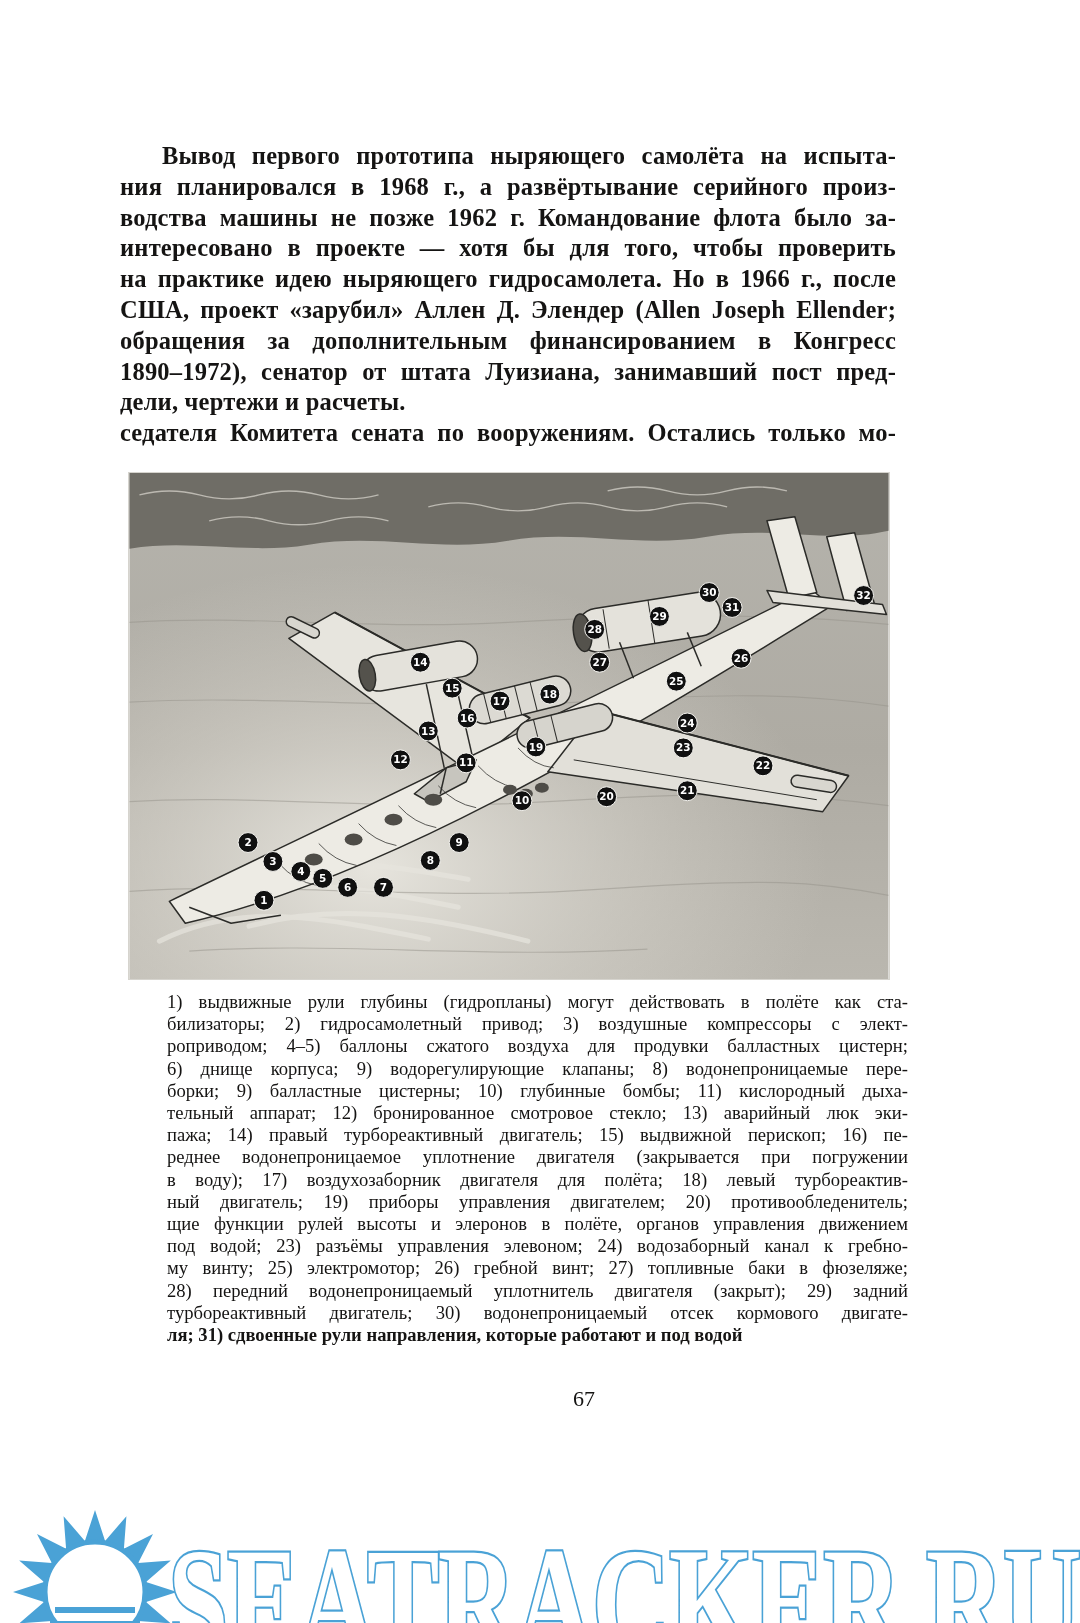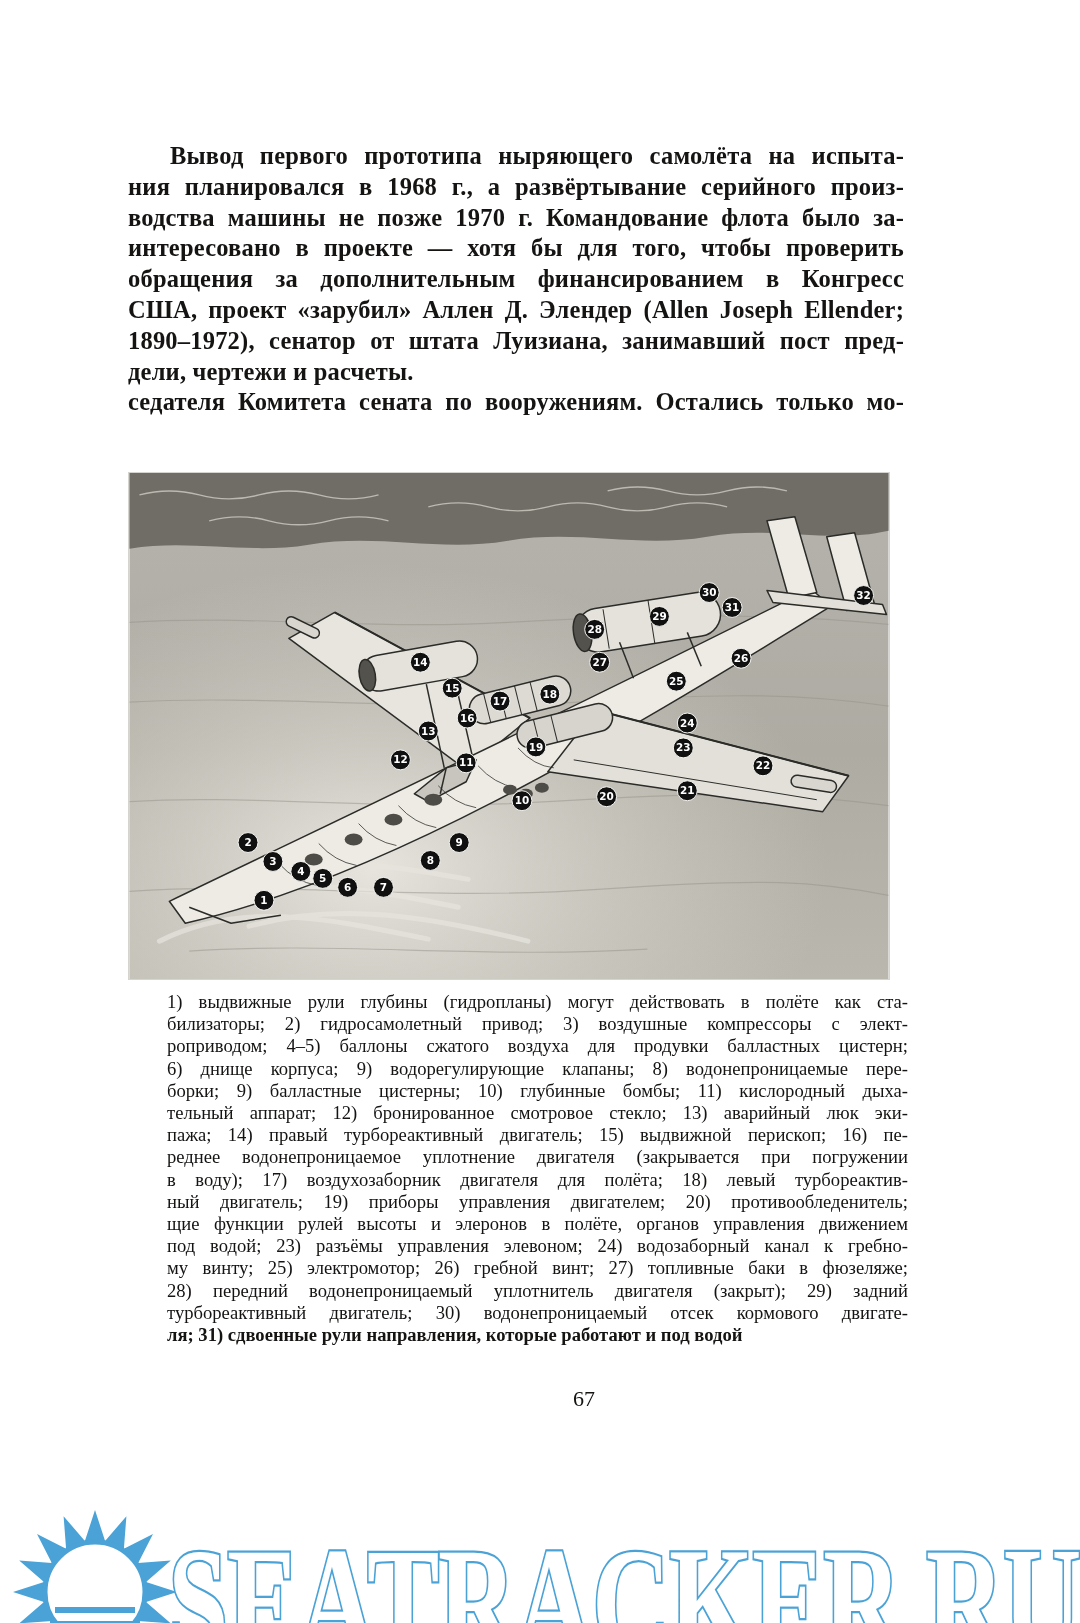--- a/index.html
+++ b/index.html
@@ -3,21 +3,21 @@
 <meta charset="utf-8">
 <style>
   * { margin:0; padding:0; box-sizing:border-box; }
   html,body { background:#ffffff; }
   .page {
     position:relative; width:1080px; height:1623px; margin:0 auto;
     background:#ffffff; overflow:hidden;
     font-family:"Liberation Serif", serif; color:#151413;
   }
   .body-text {
-    position:absolute; left:128px; top:141px; width:776px;
+    position:absolute; left:120px; top:141px; width:776px;
     font-size:24.5px; line-height:30.8px; font-weight:600; letter-spacing:0.2px;
   }
   .body-text .tline { text-align:justify; text-align-last:justify; }
   .body-text .tline.first { text-indent:42px; }
   .body-text .tline.last { text-align-last:left; }
 
   .figure-box {
     position:absolute; left:128px; top:472px; width:762px; height:508px;
     border:1px solid #d6d4ce;
   }
@@ -45,24 +45,25 @@
   }
 </style>
 </head>
 <body>
 
 <div class="page">
 
   <div class="body-text">
       <div class="tline first">Вывод первого прототипа ныряющего самолёта на испыта-</div>
       <div class="tline">ния планировался в 1968 г., а развёртывание серийного произ-</div>
-      <div class="tline">водства машины не позже 1970 г. Командование флота было за-</div>
+      <div class="tline">водства машины не позже 1962 г. Командование флота было за-</div>
       <div class="tline">интересовано в проекте — хотя бы для того, чтобы проверить</div>
+      <div class="tline">на практике идею ныряющего гидросамолета. Но в 1966 г., после</div>
+      <div class="tline">США, проект «зарубил» Аллен Д. Элендер (Allen Joseph Ellender;</div>
       <div class="tline">обращения за дополнительным финансированием в Конгресс</div>
-      <div class="tline">США, проект «зарубил» Аллен Д. Элендер (Allen Joseph Ellender;</div>
       <div class="tline">1890–1972), сенатор от штата Луизиана, занимавший пост пред-</div>
       <div class="tline last">дели, чертежи и расчеты.</div>
       <div class="tline">седателя Комитета сената по вооружениям. Остались только мо-</div>
     </div>
 
   <div class="figure-box">
     <svg viewBox="0 0 762 508">
       <defs>
         <linearGradient id="wg" x1="0" y1="0" x2="0" y2="1">
           <stop offset="0" stop-color="#b5b3ac"></stop>

